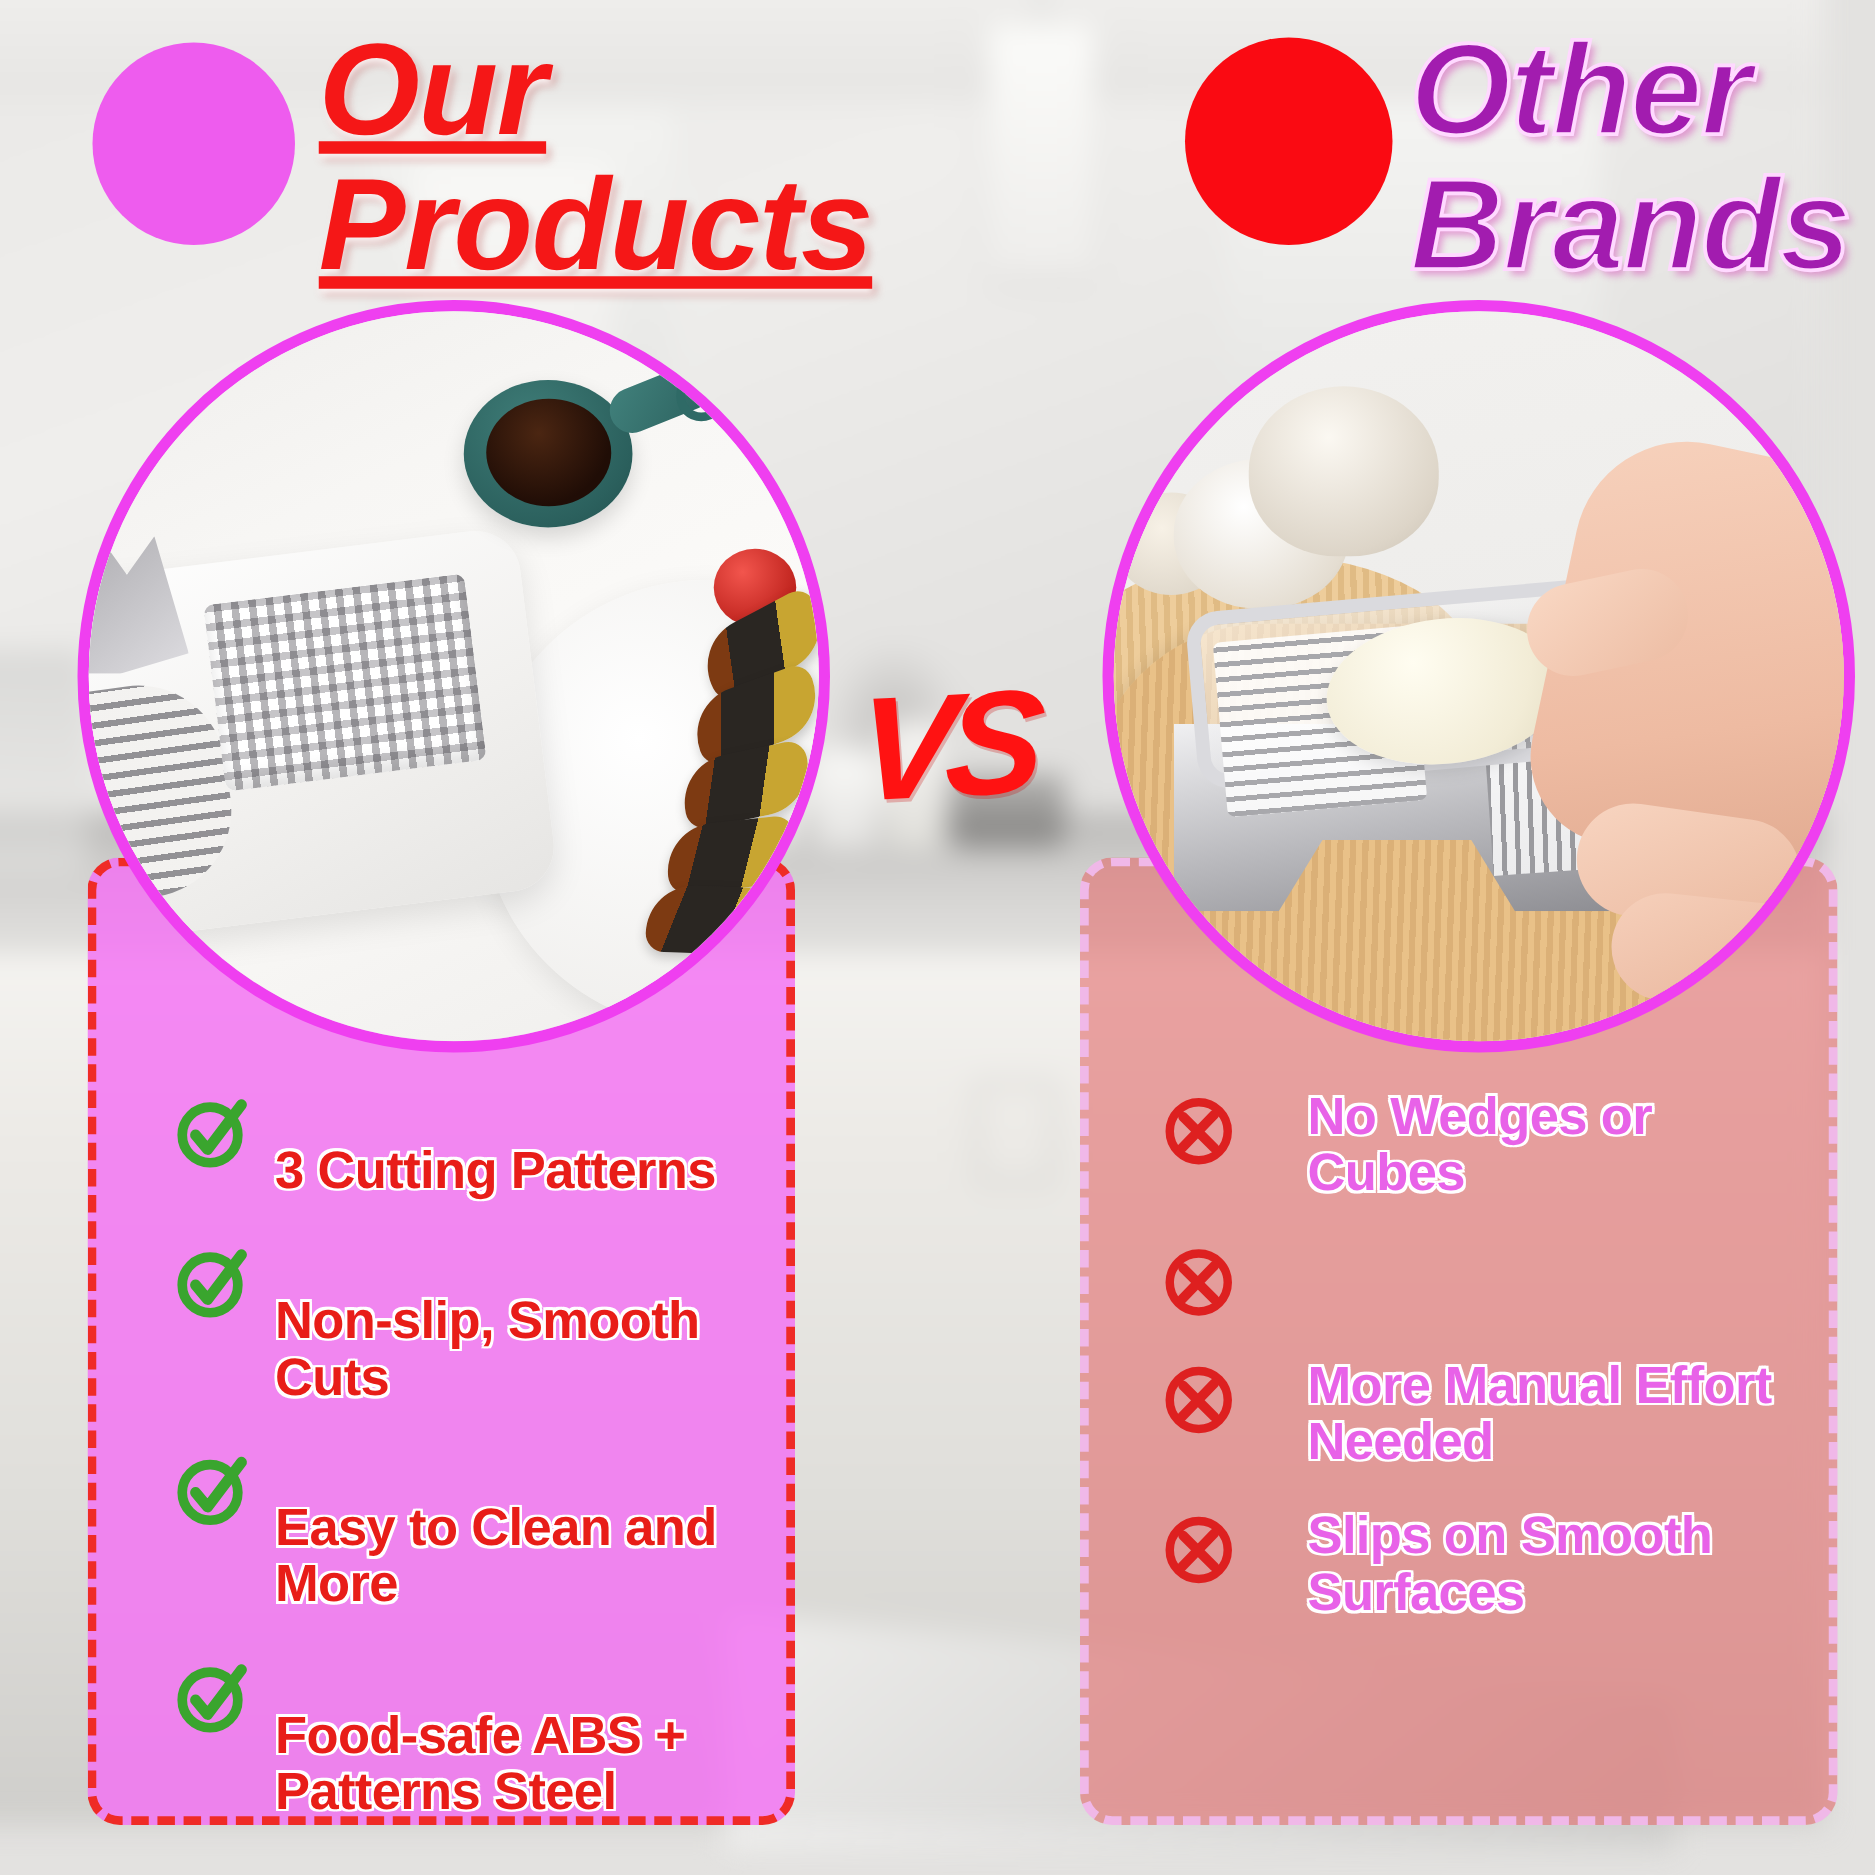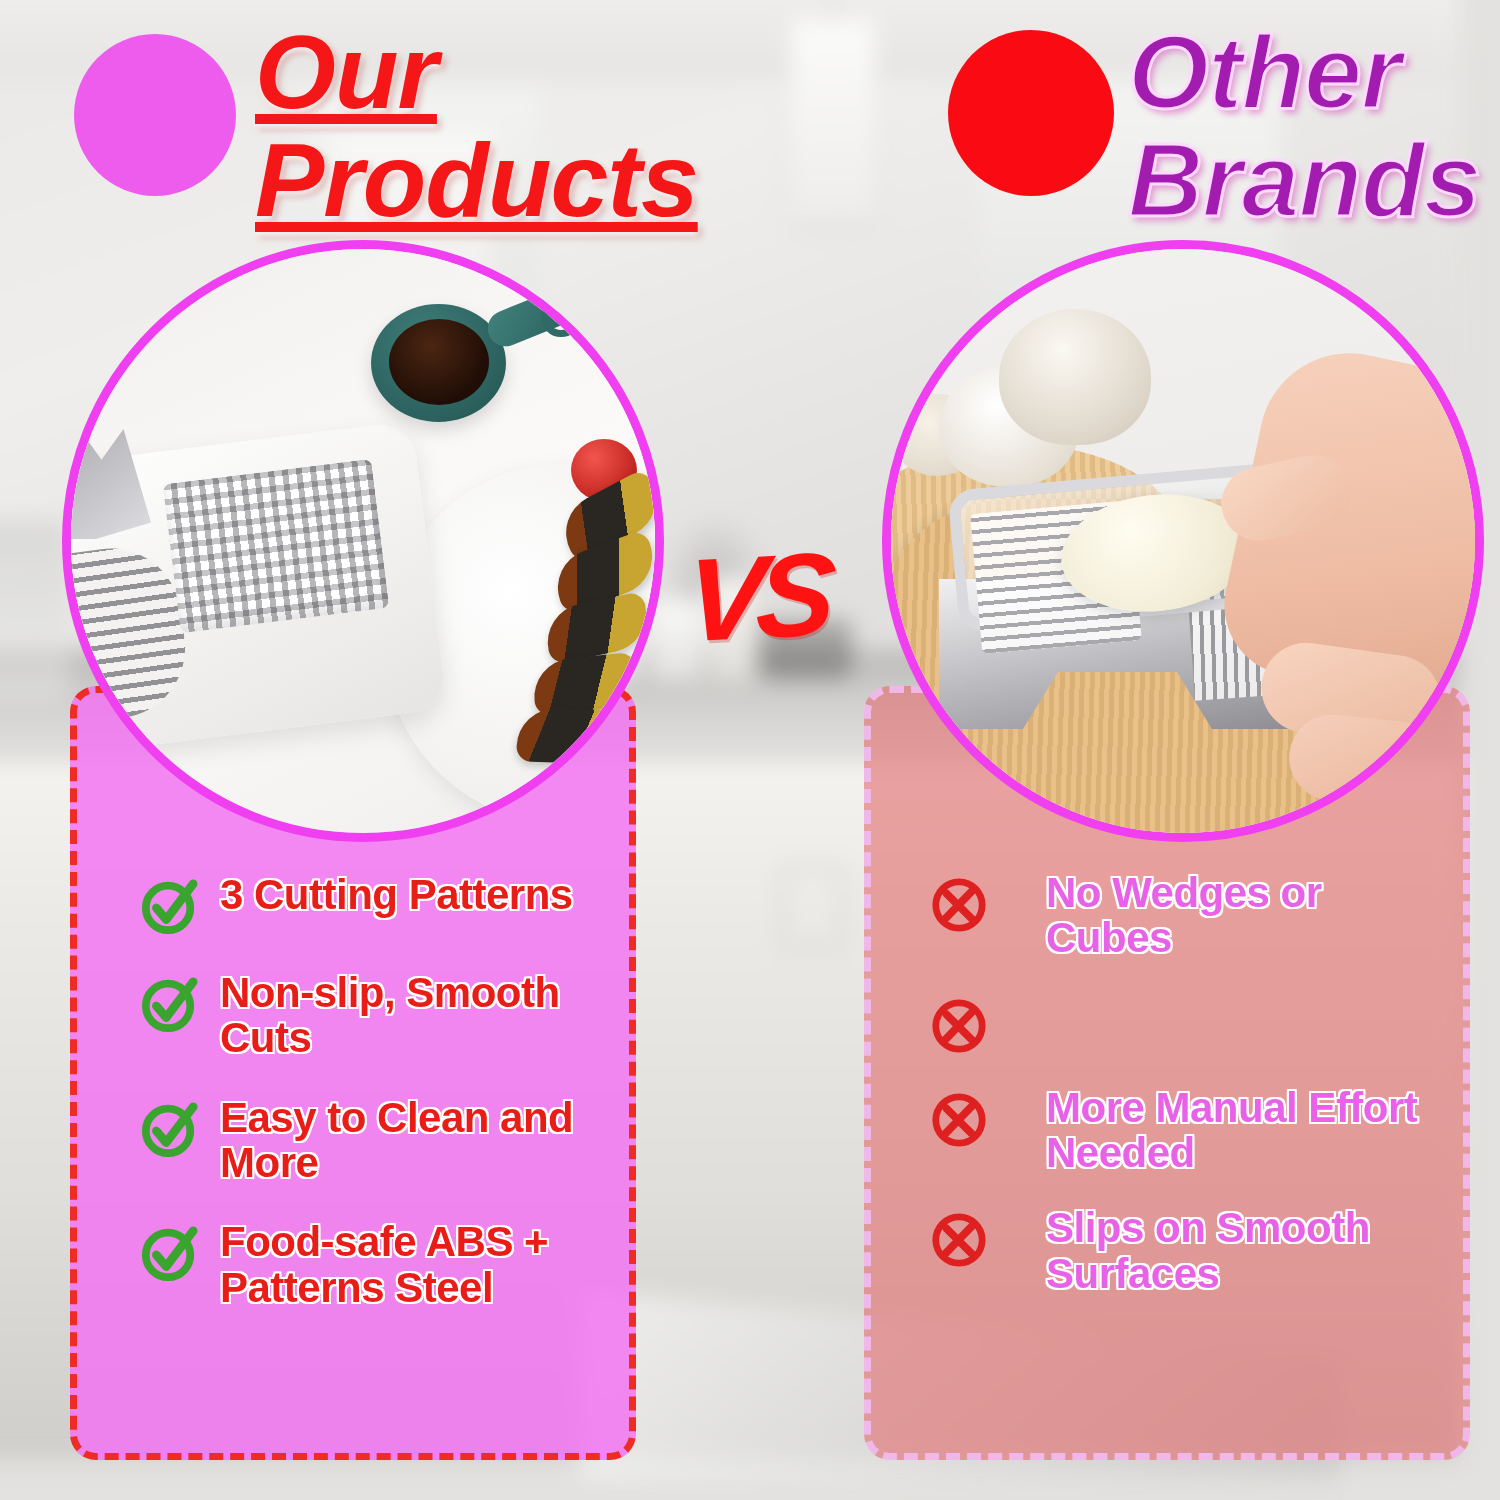--- a/index.html
+++ b/index.html
@@ -168,21 +168,21 @@
   .flist.left{left:140px;top:872px;width:490px;gap:34px;}
   .flist.right{left:930px;top:870px;width:500px;gap:30px;}
   .frow{display:flex;align-items:flex-start;gap:22px;}
 
   .ico{flex:0 0 auto;width:58px;height:58px;position:relative;margin-top:6px;}
   .ico svg{display:block;width:58px;height:58px;overflow:visible;}
 
   .ftxt{font-size:42px;font-weight:600;line-height:1.08;letter-spacing:-.5px;}
   .flist.left .ftxt{color:#e81d18;
      text-shadow:-2px -2px 0 #fff,2px -2px 0 #fff,-2px 2px 0 #fff,2px 2px 0 #fff,
-                 0 -2px 0 #fff,0 2px 0 #fff,-2px 0 0 #fff,2px 0 0 #fff;}
+                 0 -2px 0 #fff,0 2px 0 #fff,-2px 0 0 #fff,2px 0 0 #fff;margin-top:41px;}
   .flist.right .ftxt{color:#e862e8;
      text-shadow:-2px -2px 0 #fff,2px -2px 0 #fff,-2px 2px 0 #fff,2px 2px 0 #fff,
                  0 -2px 0 #fff,0 2px 0 #fff,-2px 0 0 #fff,2px 0 0 #fff;padding-left:36px;}
 </style>
 </head>
 <body>
 
 <div class="stage">
 
   <div class="bg">

